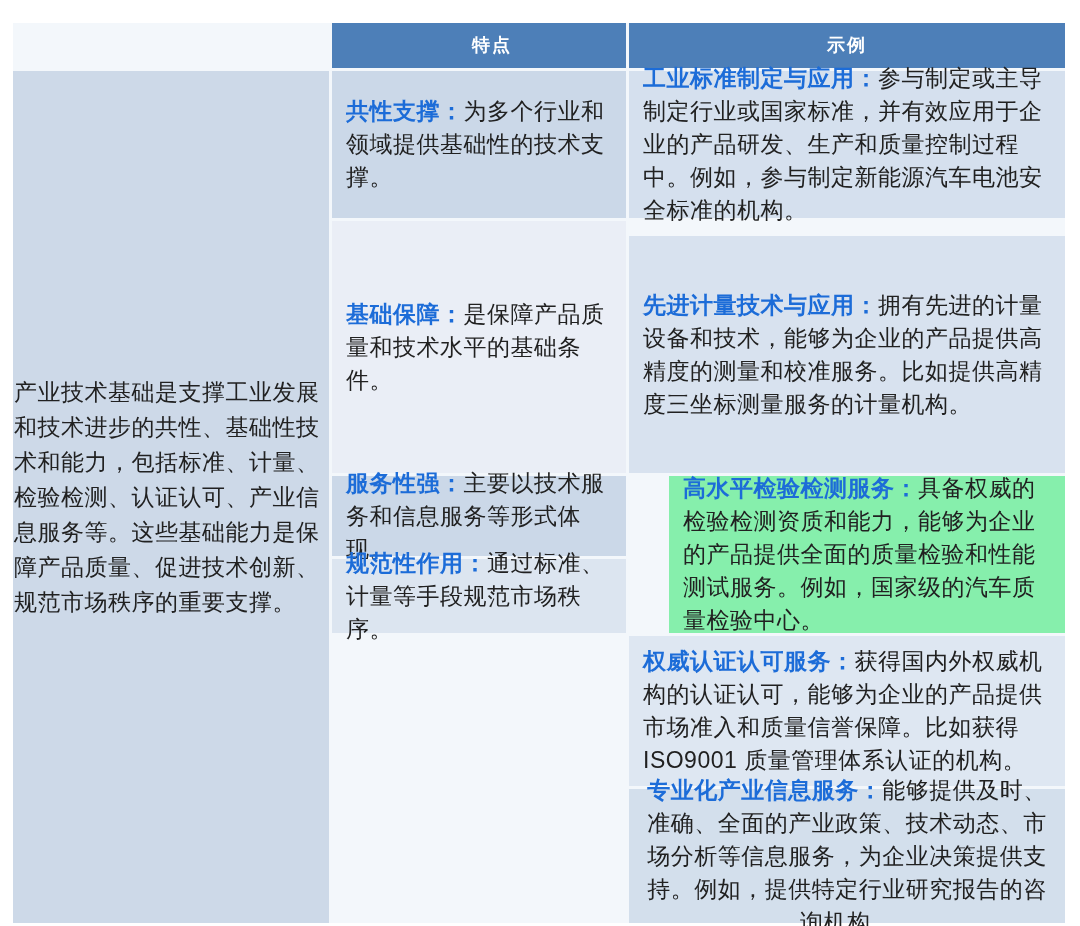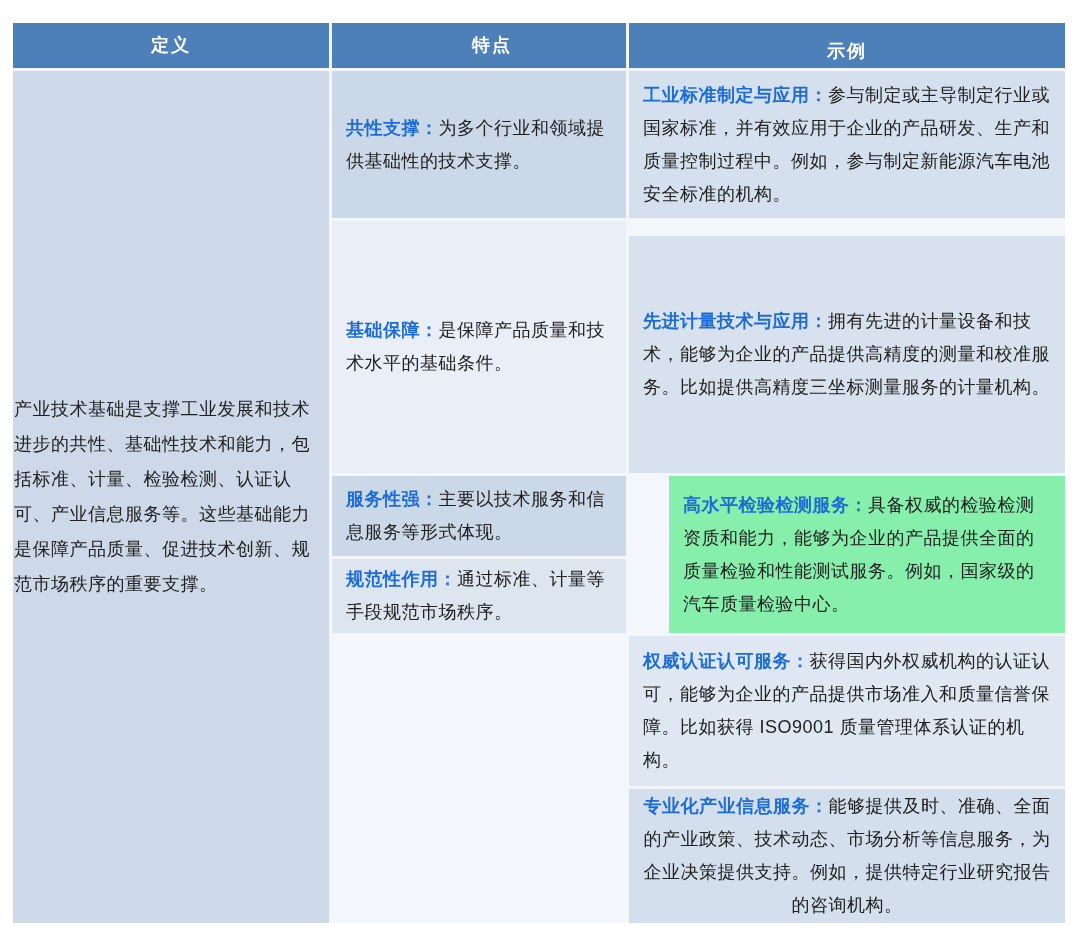--- a/index.html
+++ b/index.html
@@ -15,21 +15,21 @@
     display:grid;
     grid-template-columns:316px 294px 436px;
     grid-template-rows:45px 147px 252px 80px 74px 150px 134px;
     gap:3px;
     background:#f3f7fb;
   }
   .cell{
     display:flex;
     align-items:center;
     padding:0 14px;
-    font-size:18px;
+    font-size:23px;
     line-height:33px;
     color:#212121;
     letter-spacing:0.5px;
   }
   .cell p{margin:0;}
   .hdr{
     justify-content:center;
     background:#4d7fb8;
     color:#ffffff;
     font-weight:700;
@@ -39,40 +39,37 @@
   .term{
     font-weight:700;
     color:#1c6cd8;
   }
   .def{
     grid-area:2/1/8/2;
     background:#cdd9e8;
     line-height:35px;
     padding:0 1px;
   }
-  .h1{grid-area:1/1;} .h2{grid-area:1/2;padding-left:40px;} .h3{grid-area:1/3;align-items:flex-end;}
+  .h1{grid-area:1/1;} .h2{grid-area:1/2;padding-left:40px;} .h3{grid-area:1/3;}
   .f1{grid-area:2/2;background:#cbd8e8;}
   .f2{grid-area:3/2;background:#eaeef6;}
   .f3{grid-area:4/2;background:#cbd8e8;}
   .f4{grid-area:5/2;background:#dce5f0;}
   .f5{grid-area:6/2/8/3;background:#d7e1ee;}
   .e1{grid-area:2/3;background:#d5e0ee;}
   .e2{grid-area:3/3;background:#d8e2ef;margin-top:15px;}
   .e3{grid-area:4/3/6/4;background:#86efac;margin-left:40px;}
   .e4{grid-area:6/3;background:#dee7f2;}
   .e5{grid-area:7/3;background:#d3dfec;text-align:center;}
 </style>
 </head>
 <body>
 
 <div class="table">
 
-  <div class="cell hdr h1">
-    <p>定义</p>
-  </div>
   <div class="cell hdr h2">
     <p>特点</p>
   </div>
   <div class="cell hdr h3">
     <p>示例</p>
   </div>
 
   <div class="cell def">
     <p>产业技术基础是支撑工业发展和技术进步的共性、基础性技术和能力，包括标准、计量、检验检测、认证认可、产业信息服务等。这些基础能力是保障产品质量、促进技术创新、规范市场秩序的重要支撑。</p>
   </div>

